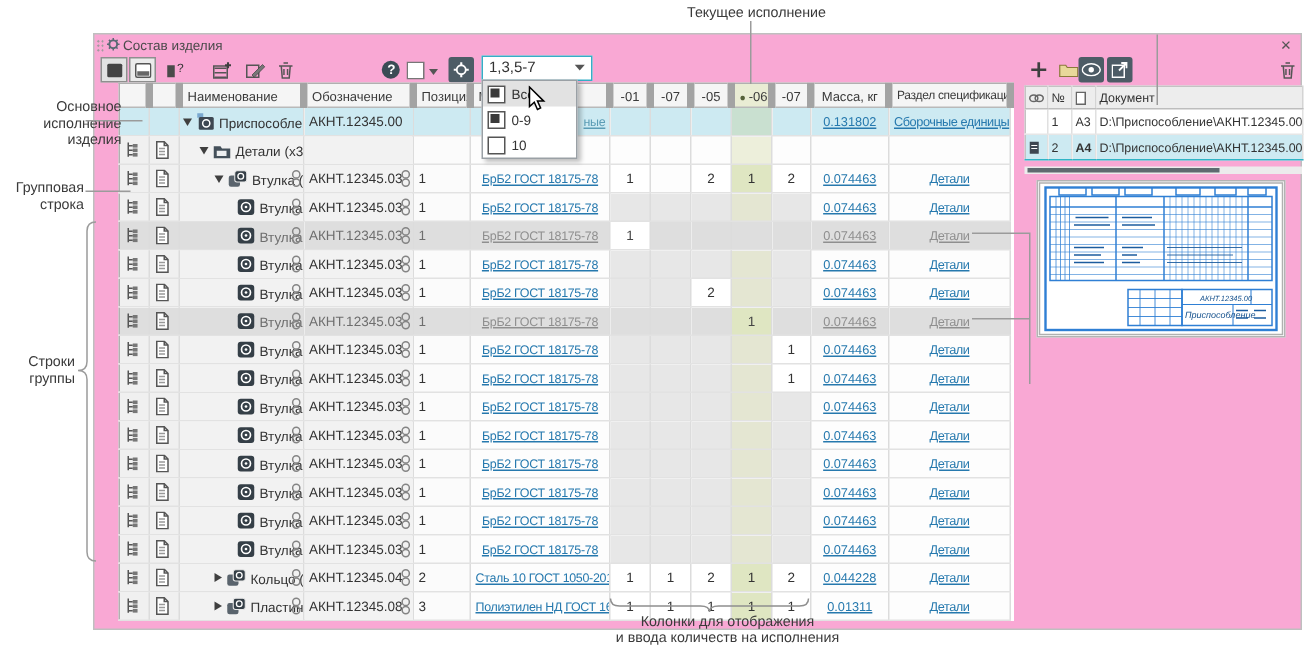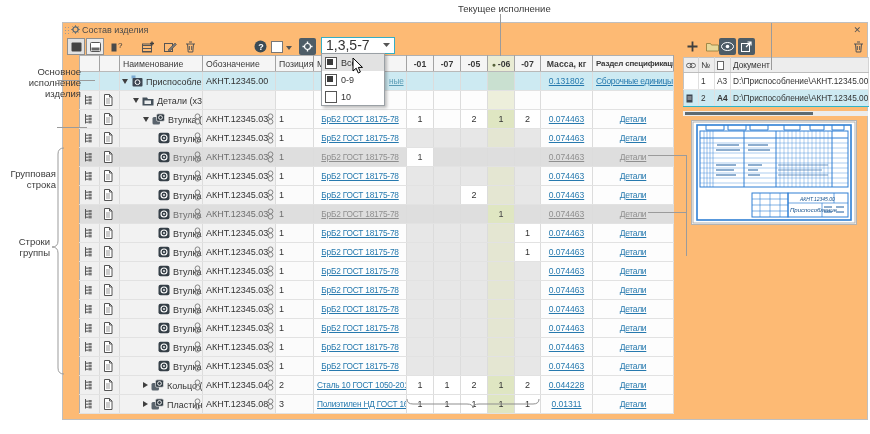--- a/index.html
+++ b/index.html
@@ -1,37 +1,37 @@
 <!DOCTYPE html>
 <html><head>
 <meta charset="utf-8">
 <style>
   html,body{margin:0;padding:0;background:#fff;}
   #stage{position:relative;width:870px;height:434px;background:#fff;overflow:hidden;
          font-family:"Liberation Sans",sans-serif;color:#333;}
   
-  #win{position:absolute;left:62px;top:22px;width:806px;height:398px;background:#fdba74;
+  #win{position:absolute;left:62px;top:22px;width:806px;height:398px;background:#f9a8d4;
        border:1px solid #bfbfbf;box-sizing:border-box;}
   #titlebar{position:absolute;left:0;top:0;width:100%;height:14px;font-size:9px;color:#4a4a4a;}
   #grip{position:absolute;left:1px;top:3px;width:5px;height:9px;
         background-image:radial-gradient(#9a9a9a 35%,transparent 36%);background-size:3px 3px;}
   #title-gear{position:absolute;left:8px;top:2px;}
   #title-text{position:absolute;left:19px;top:2px;white-space:nowrap;}
   #win-close{position:absolute;right:6px;top:2px;font-size:9px;color:#555;line-height:10px;cursor:pointer;}
   
   .tbtn{position:absolute;top:15px;width:18px;height:17px;display:flex;align-items:center;justify-content:center;box-sizing:border-box;}
   .pressed{background:#e2e2e2;border:1px solid #8f8f8f;}
   .dkbtn{background:#4d5c66;border-radius:2px;}
   
   #bom{position:absolute;left:16px;top:32px;border-collapse:collapse;table-layout:fixed;width:594px;
        font-size:9px;background:#fff;border:1px solid #b0b0b0;}
   #bom th{height:15px;background:#f5f5f5;font-weight:normal;color:#3a3a3a;text-align:left;
-          padding:0 3px;border-right:1px solid #a3a3a3;border-bottom:1px solid #b9b9b9;
+          padding:0 3px;border-right:5px solid #a3a3a3;border-bottom:1px solid #b9b9b9;
           overflow:hidden;white-space:nowrap;font-size:8.7px;margin-left:32px;}
-  #bom th.qh{text-align:center;font-weight:bold;}
+  #bom th.qh{text-align:center;}
   #bom th.q6h{background:#e9ecd4;}
   #bom th.th-sec{font-size:8px;letter-spacing:-0.2px;}
   #bom td{height:18px;padding:0 3px;border-right:1px solid #dcdcdc;border-bottom:1px solid #e2e2e2;
           overflow:hidden;white-space:nowrap;}
   td.c-ia,td.c-ib{background:#f0f0f0;text-align:center;padding:0;}
   td.c-name,td.c-des{background:#f2f2f2;position:relative;}
   td.c-pos{background:#fbfbfb;}
   td.c-mat{background:#fdfdfd;text-align:center;white-space:normal;line-height:1.05;font-size:8.3px;letter-spacing:-0.2px;}
   td.c-q{text-align:center;}
   td.c-mass{background:#fdfdfd;text-align:center;font-size:8.5px;}
@@ -46,21 +46,21 @@
   tr.sel td{background:#cdeaf2;border-top:1px solid #2fb4c6;border-bottom:2px solid #2fb4c6;}
   tr.sel td.q6g{background:#c9e0d0;}
   .frag{color:#5b9cb5;text-decoration:underline;margin-left:72px;}
   .ar{display:inline-block;width:0;height:0;margin-right:3px;vertical-align:1px;}
   .ar.open{border-left:3.5px solid transparent;border-right:3.5px solid transparent;border-top:5px solid #3f3f3f;}
   .ar.closed{border-top:3.5px solid transparent;border-bottom:3.5px solid transparent;border-left:5px solid #3f3f3f;}
   .ric{vertical-align:-2px;margin-right:3px;}
   .chain{position:absolute;right:1px;top:50%;transform:translateY(-50%);}
   
   #combo{position:absolute;left:258px;top:14px;width:74px;height:17px;background:#fff;border:1px solid #35aec6;
-         box-sizing:border-box;font-size:14px;line-height:15px;padding-left:4px;cursor:pointer;}
+         box-sizing:border-box;font-size:10px;line-height:15px;padding-left:4px;cursor:pointer;}
   #combo .cbar{position:absolute;right:0;top:0;width:15px;height:15px;display:flex;align-items:center;justify-content:center;}
   #popup{position:absolute;left:258px;top:30px;width:64px;height:53px;background:#fff;border:1px solid #9aa0a5;
          box-shadow:2px 2px 3px rgba(0,0,0,.25);z-index:90;box-sizing:border-box;}
   .pitem{height:17px;display:flex;align-items:center;padding-left:3px;font-size:9px;cursor:pointer;}
   .pitem.hov{background:#e2e2e2;}
   .cb{width:10px;height:10px;border:1px solid #555;background:#fff;position:relative;margin-right:4px;flex:none;}
   .cb-partial:after{content:"";position:absolute;left:1px;top:1px;width:6px;height:6px;background:#3a3a3a;}
   
   #dgrid{position:absolute;left:620px;top:34px;width:185px;border-collapse:collapse;table-layout:fixed;
          font-size:8.3px;background:#fff;border:1px solid #c3c3c3;}
@@ -1059,32 +1059,33 @@
   </div>
 
   <div class="ann" style="left:458px;top:3px;width:120px;text-align:left;">Текущее исполнение</div>
   <div class="aline" style="left:500px;top:14px;width:1px;height:42px;"></div>
 
   <div class="aline" style="left:771px;top:23px;width:1px;height:47px;"></div>
 
   <div class="ann" style="left:0px;top:66px;width:56px;text-align:right;margin-left:25px;">Основное<br>исполнение<br>изделия</div>
   <div class="aline" style="left:57px;top:80px;width:38px;height:1px;"></div>
 
-  <div class="ann" style="left:0px;top:120px;width:56px;text-align:right;margin-top:48px;">Групповая<br>строка</div>
+  <div class="ann" style="left:0px;top:120px;width:56px;text-align:right;">Групповая<br>строка</div>
   <div class="aline" style="left:57px;top:127px;width:30px;height:1px;"></div>
 
   <div class="ann" style="left:0px;top:236px;width:50px;text-align:right;">Строки<br>группы</div>
   <svg style="position:absolute;left:48px;top:146px;z-index:60;" width="22" height="232">
     <path d="M16 2 Q10 2 10 8 L10 95 Q10 101 4 101 Q10 101 10 107 L10 222 Q10 228 16 228" fill="none" stroke="#9b9b9b"></path>
   </svg>
 
   <div class="aline" style="left:648px;top:155px;width:38px;height:1px;"></div>
   <div class="aline" style="left:648px;top:212px;width:38px;height:1px;"></div>
   <div class="aline" style="left:686px;top:155px;width:1px;height:101px;"></div>
 
   <svg style="position:absolute;left:405px;top:398px;z-index:60;" width="140" height="10">
     <path d="M2 1 Q2 6 8 6 L62 6 Q68 6 68 10 Q68 6 74 6 L128 6 Q134 6 134 1" fill="none" stroke="#8f8f8f"></path>
   </svg>
+  <div class="ann" style="left:385px;top:409px;width:200px;text-align:center;">Колонки для отображения<br>и ввода количеств на исполнения</div>
 
   <svg id="cursor" width="12" height="18">
     <path d="M1 1 L1 14 L4.2 11.2 L6.3 16 L8.4 15 L6.3 10.4 L10.5 10.4 Z" fill="#fff" stroke="#000" stroke-width="1"></path>
   </svg>
 </div>
 
 </body></html>

